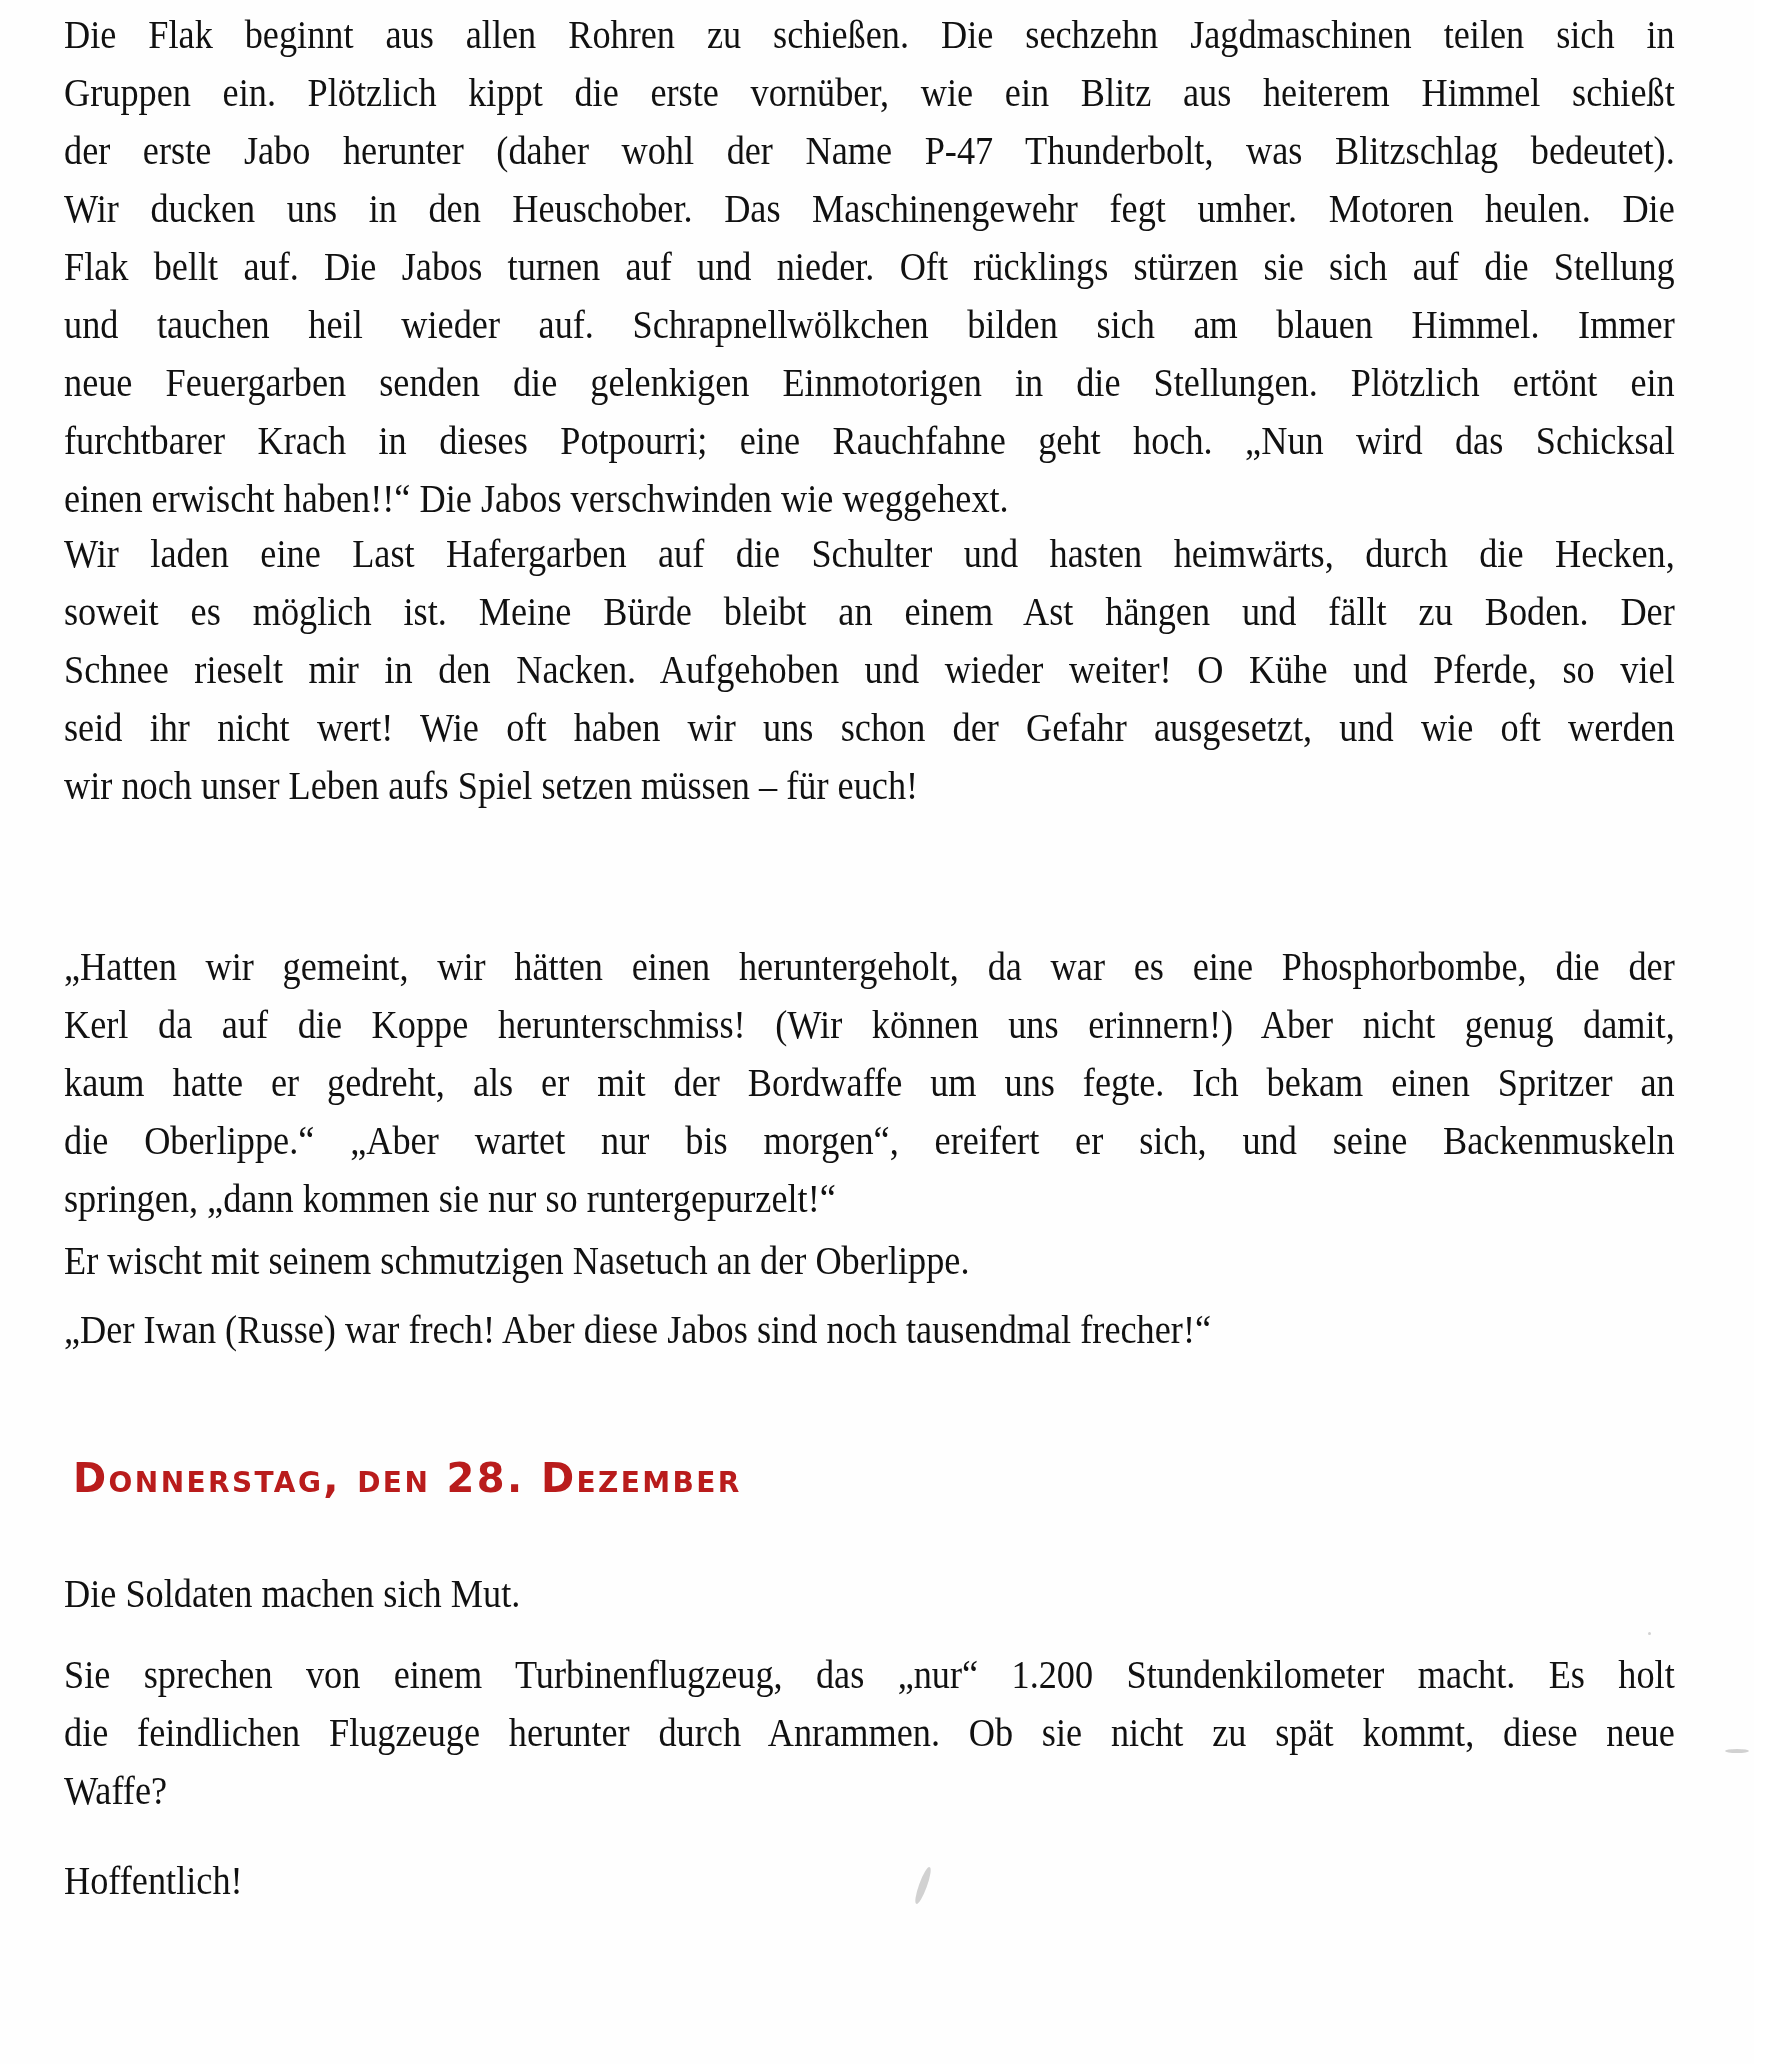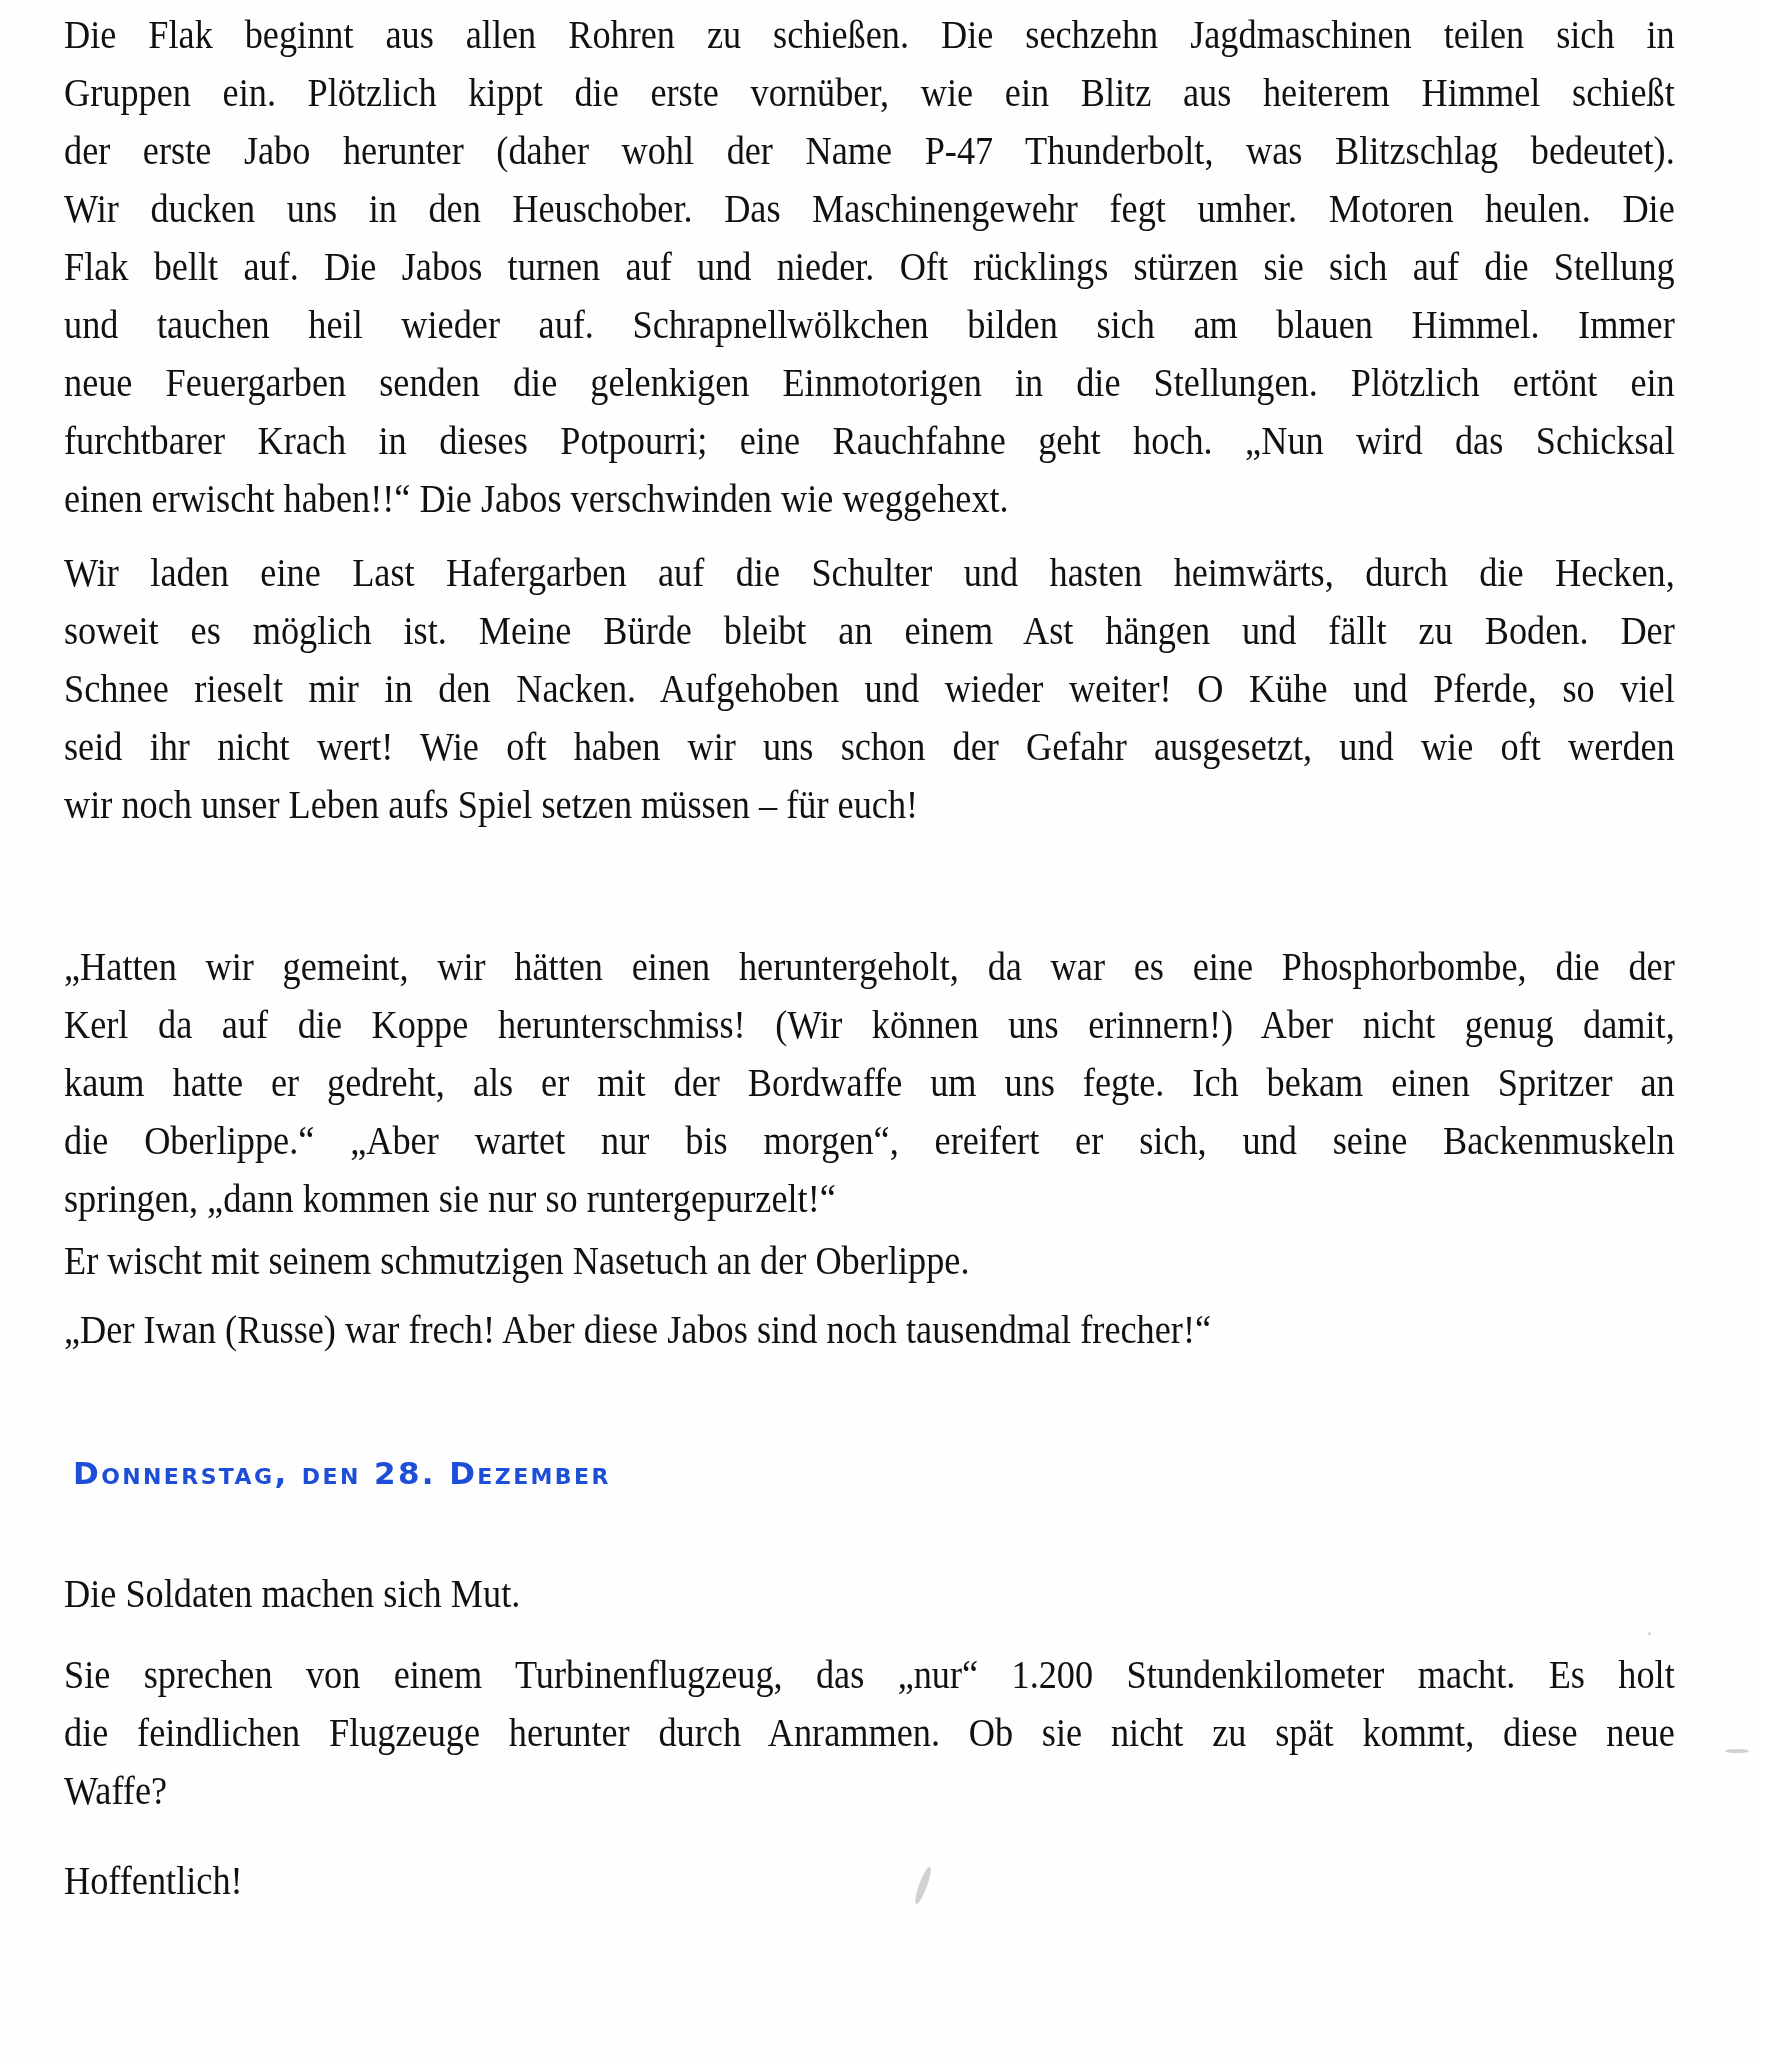--- a/index.html
+++ b/index.html
@@ -17,24 +17,24 @@
       text-align-last: justify;
       transform-origin: left top;
       transform: scaleX(0.93);
       width: 1732px;
     }
     .line.last { text-align-last: left; }
     .heading {
       position: absolute; left: 73px; top: 1455px;
       font-family: "DejaVu Sans", "Liberation Sans", sans-serif;
       font-weight: bold;
-      font-size: 31px;
+      font-size: 40px;
       letter-spacing: 2.4px;
       font-variant: small-caps;
-      color: #1d4ed8;
+      color: #b91c1c;
       white-space: nowrap;
     }
     .speck { position: absolute; background: #bdbdbd; border-radius: 50%; opacity: 0.7; }
   </style>
 </head>
 <body>
 
 <div class="page">
 
   <div class="para" style="top:6.4px;">
@@ -42,21 +42,21 @@
     <div class="line">Gruppen ein. Plötzlich kippt die erste vornüber, wie ein Blitz aus heiterem Himmel schießt</div>
     <div class="line">der erste Jabo herunter (daher wohl der Name P-47 Thunderbolt, was Blitzschlag bedeutet).</div>
     <div class="line">Wir ducken uns in den Heuschober. Das Maschinengewehr fegt umher. Motoren heulen. Die</div>
     <div class="line">Flak bellt auf. Die Jabos turnen auf und nieder. Oft rücklings stürzen sie sich auf die Stellung</div>
     <div class="line">und tauchen heil wieder auf. Schrapnellwölkchen bilden sich am blauen Himmel. Immer</div>
     <div class="line">neue Feuergarben senden die gelenkigen Einmotorigen in die Stellungen. Plötzlich ertönt ein</div>
     <div class="line">furchtbarer Krach in dieses Potpourri; eine Rauchfahne geht hoch. „Nun wird das Schicksal</div>
     <div class="line last">einen erwischt haben!!“ Die Jabos verschwinden wie weggehext.</div>
   </div>
 
-  <div class="para" style="top:544px;">
+  <div class="para" style="top:525px;">
     <div class="line">Wir laden eine Last Hafergarben auf die Schulter und hasten heimwärts, durch die Hecken,</div>
     <div class="line">soweit es möglich ist. Meine Bürde bleibt an einem Ast hängen und fällt zu Boden. Der</div>
     <div class="line">Schnee rieselt mir in den Nacken. Aufgehoben und wieder weiter! O Kühe und Pferde, so viel</div>
     <div class="line">seid ihr nicht wert! Wie oft haben wir uns schon der Gefahr ausgesetzt, und wie oft werden</div>
     <div class="line last">wir noch unser Leben aufs Spiel setzen müssen – für euch!</div>
   </div>
 
 
   <div class="para" style="top:938px;">
     <div class="line">„Hatten wir gemeint, wir hätten einen heruntergeholt, da war es eine Phosphorbombe, die der</div>

